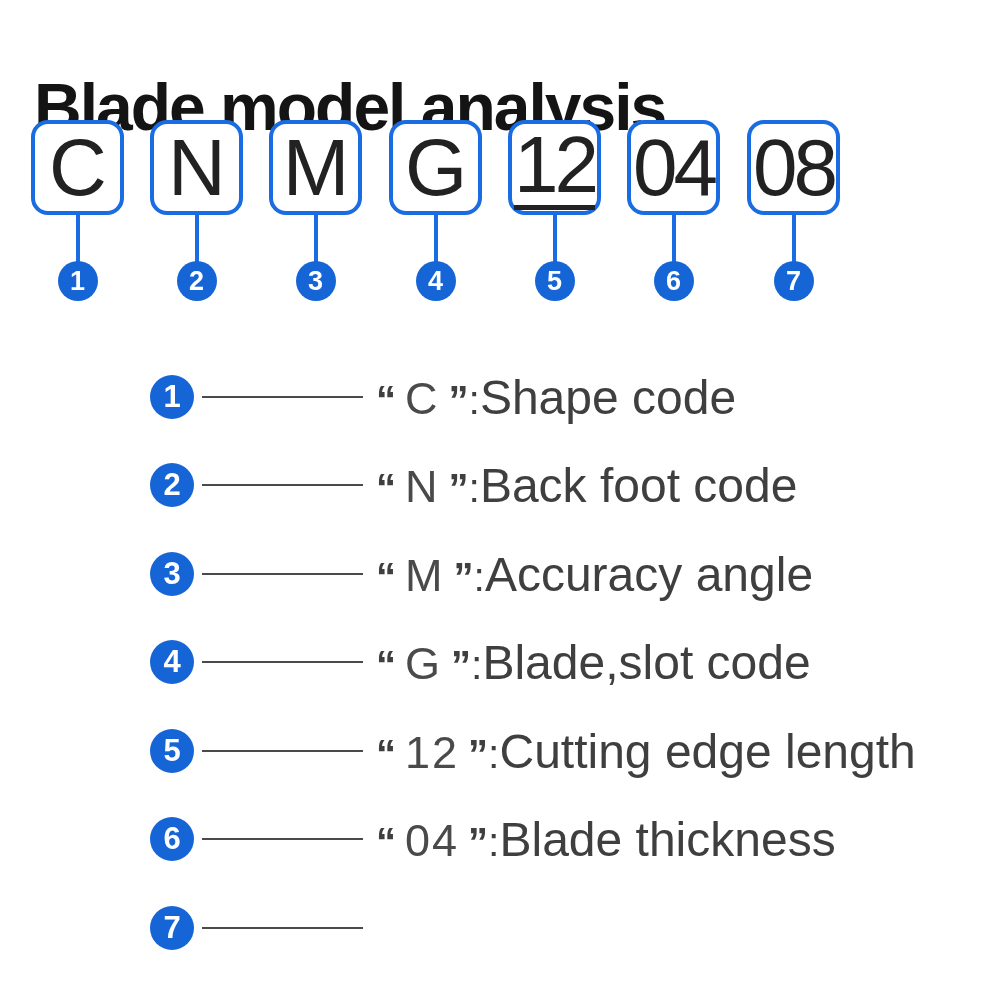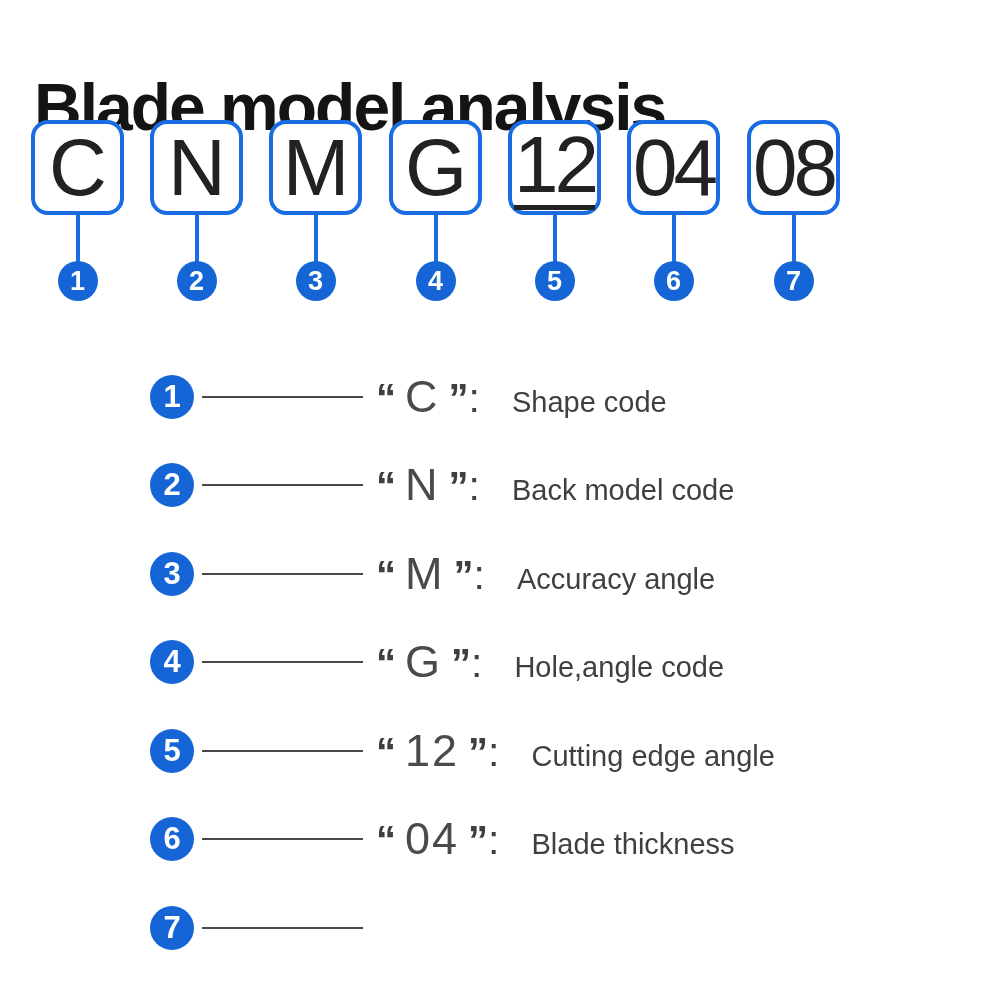--- a/index.html
+++ b/index.html
@@ -57,21 +57,21 @@
   }
   .legend-line{
     width:161px;height:2px;flex:0 0 161px;
     background:var(--line_gray);
     margin-left:8px;margin-right:13px;
   }
   .legend-text{white-space:nowrap;color:var(--legend_text);}
   .legend-text .q{font-size:40px;font-weight:700;color:var(--legend_text);}
   .legend-text .legend-code{font-size:45px;font-weight:400;color:#4a4a4a;padding:0 9px;letter-spacing:2px;}
   .legend-text .colon{font-size:41px;color:var(--legend_text);}
-  .legend-text .desc{font-size:29px;color:var(--legend_text);margin-left:32px;}
+  .legend-text .desc{font-size:48px;color:var(--legend_text);}
 </style>
 </head>
 <body>
 
 <div class="canvas">
 
   <div class="title">Blade model analysis</div>
 
   <div class="code-box" style="left:31px">
       <span class="box-code">C</span>
@@ -131,45 +131,45 @@
       </div>
     <div class="legend-line"></div>
     <div class="legend-text"><span class="q">“</span><span class="legend-code">C</span><span class="q">”</span><span class="colon">:</span><span class="desc">Shape code</span></div>
   </div>
 
   <div class="legend-row" style="top:463px">
     <div class="legend-circle">
         <span>2</span>
       </div>
     <div class="legend-line"></div>
-    <div class="legend-text"><span class="q">“</span><span class="legend-code">N</span><span class="q">”</span><span class="colon">:</span><span class="desc">Back model code</span></div>
+    <div class="legend-text"><span class="q">“</span><span class="legend-code">N</span><span class="q">”</span><span class="colon">:</span><span class="desc">Back foot code</span></div>
   </div>
 
   <div class="legend-row" style="top:552px">
     <div class="legend-circle">
         <span>3</span>
       </div>
     <div class="legend-line"></div>
     <div class="legend-text"><span class="q">“</span><span class="legend-code">M</span><span class="q">”</span><span class="colon">:</span><span class="desc">Accuracy angle</span></div>
   </div>
 
   <div class="legend-row" style="top:640px">
     <div class="legend-circle">
         <span>4</span>
       </div>
     <div class="legend-line"></div>
-    <div class="legend-text"><span class="q">“</span><span class="legend-code">G</span><span class="q">”</span><span class="colon">:</span><span class="desc">Hole,angle code</span></div>
+    <div class="legend-text"><span class="q">“</span><span class="legend-code">G</span><span class="q">”</span><span class="colon">:</span><span class="desc">Blade,slot code</span></div>
   </div>
 
   <div class="legend-row" style="top:729px">
     <div class="legend-circle">
         <span>5</span>
       </div>
     <div class="legend-line"></div>
-    <div class="legend-text"><span class="q">“</span><span class="legend-code">12</span><span class="q">”</span><span class="colon">:</span><span class="desc">Cutting edge angle</span></div>
+    <div class="legend-text"><span class="q">“</span><span class="legend-code">12</span><span class="q">”</span><span class="colon">:</span><span class="desc">Cutting edge length</span></div>
   </div>
 
   <div class="legend-row" style="top:817px">
     <div class="legend-circle">
         <span>6</span>
       </div>
     <div class="legend-line"></div>
     <div class="legend-text"><span class="q">“</span><span class="legend-code">04</span><span class="q">”</span><span class="colon">:</span><span class="desc">Blade thickness</span></div>
   </div>
 

